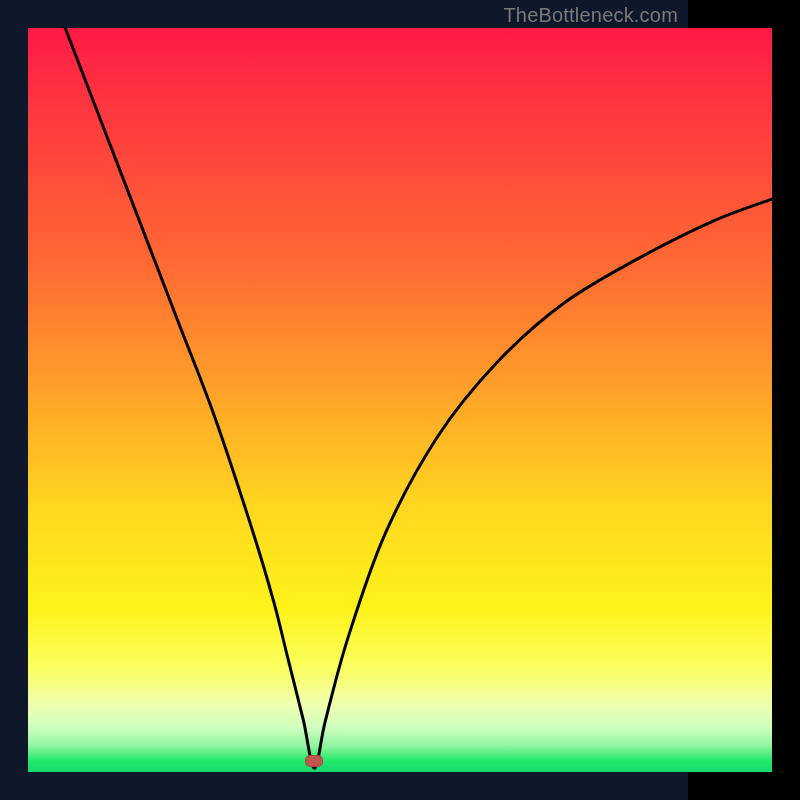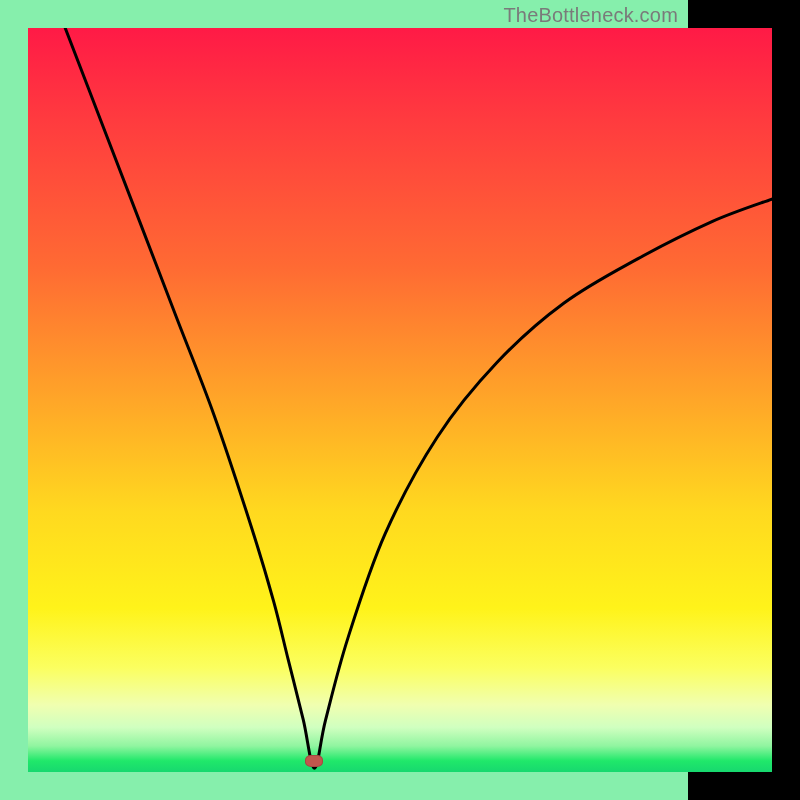--- a/index.html
+++ b/index.html
@@ -8,21 +8,21 @@
     width: 800px;
     height: 800px;
     background: #000;
     font-family: Arial, Helvetica, sans-serif;
     overflow: hidden;
   }
   .outer {
     position: relative;
     width: 688px;
     height: 800px;
-    background: #86efac;
+    background: #0f172a;
   }
   .plot {
     position: absolute;
     left: 28px;
     top: 28px;
     width: 744px;
     height: 744px;
     overflow: hidden;
   }
   .gradient {

